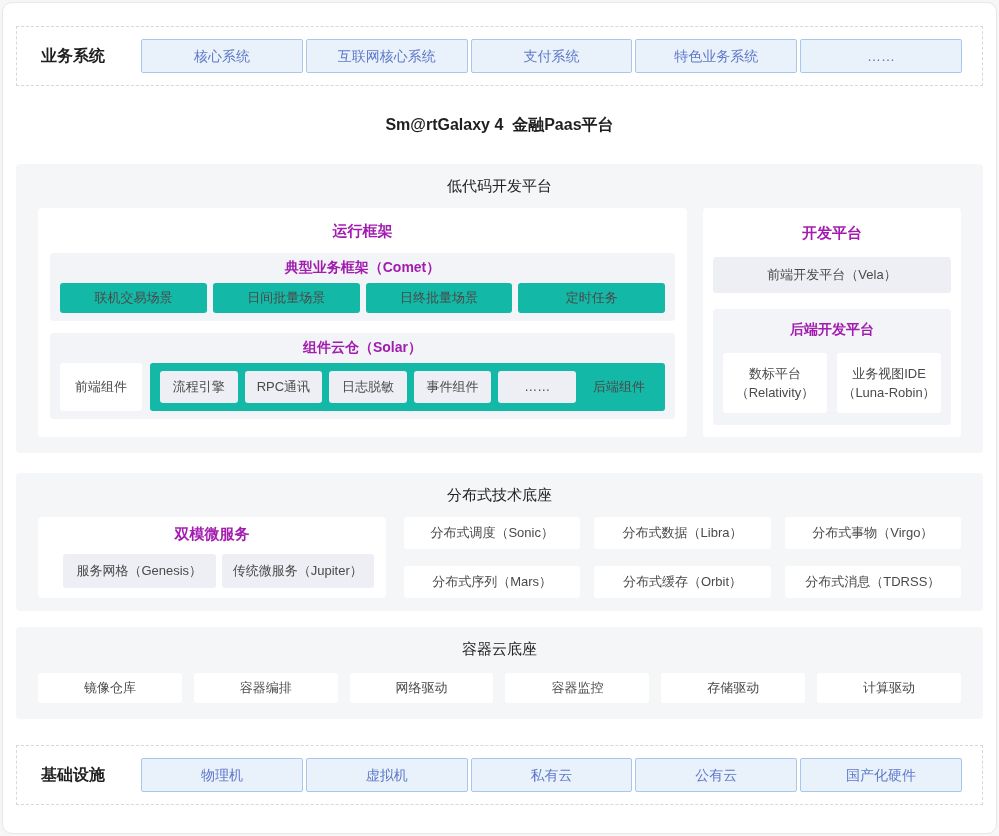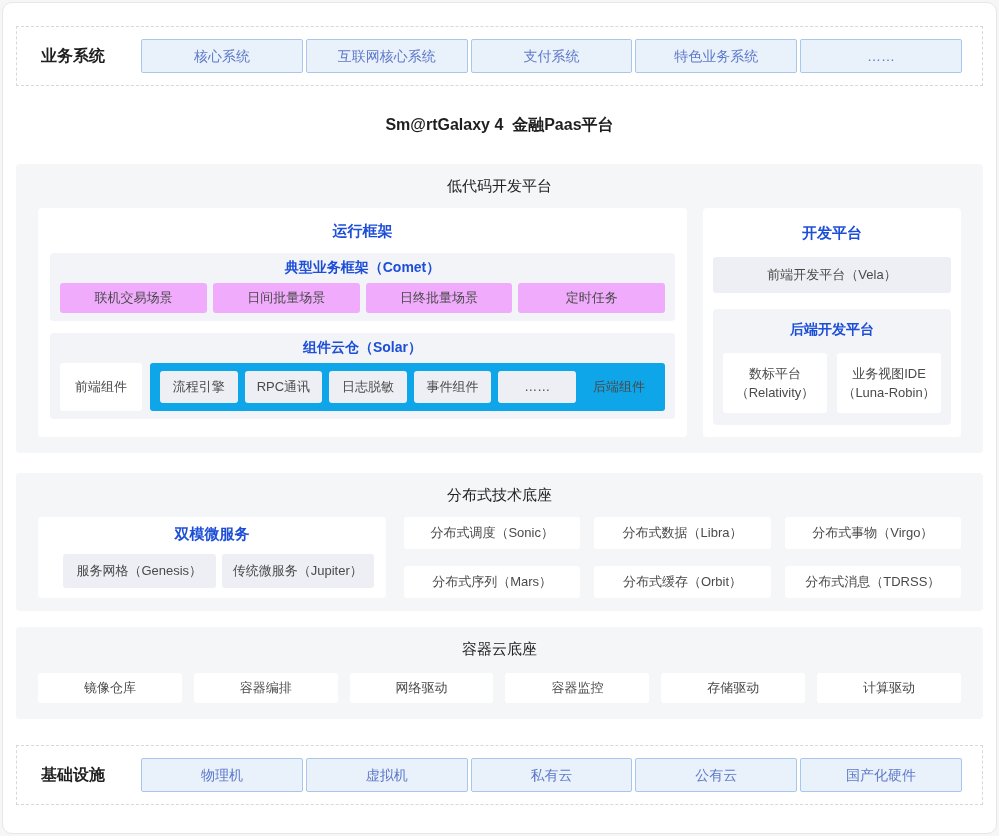--- a/index.html
+++ b/index.html
@@ -70,43 +70,43 @@
     font-weight: 400;
     color: #1f1f1f;
     margin-bottom: 12px;
   }
   .white-card { background: #ffffff; border-radius: 4px; }
   .gray-box   { background: #f3f4f7; border-radius: 4px; }
   .sub-title {
     text-align: center;
     font-size: 14px;
     font-weight: 700;
-    color: #1d4ed8;
+    color: #a21caf;
   }
   .item-text { font-size: 13px; color: #4a4a4a; }
   
   .lc-row { display: flex; gap: 16px; align-items: stretch; }
   .runtime-card { flex: 1; padding: 10px 12px 12px; }
   .runtime-title { margin: 4px 0 12px; font-size: 15px; }
   .comet-box { padding: 6px 10px 8px; }
   .comet-box .sub-title { margin-bottom: 6px; }
   .comet-items { display: flex; gap: 6px; }
   .comet-item {
     flex: 1; height: 30px; line-height: 30px; text-align: center;
-    background: #f0abfc; border-radius: 3px;
+    background: #14b8a6; border-radius: 3px;
   }
   .solar-box { padding: 6px 10px 8px; margin-top: 12px; }
   .solar-box .sub-title { margin-bottom: 6px; }
   .solar-row { display: flex; gap: 8px; height: 48px; }
   .solar-front {
     width: 82px; background: #fff; border-radius: 3px;
     line-height: 48px; text-align: center;
   }
   .solar-wide {
-    flex: 1; background: #0ea5e9; border-radius: 3px;
+    flex: 1; background: #14b8a6; border-radius: 3px;
     display: flex; align-items: center; padding: 0 10px; gap: 7px;
   }
   .solar-chip {
     flex: 1; height: 32px; line-height: 32px; text-align: center;
     background: #edeff4; border-radius: 3px; white-space: nowrap;
   }
   .solar-back { width: 72px; text-align: center; }
   .dev-card { width: 258px; flex: none; padding: 10px 10px 12px; }
   .dev-title { margin: 6px 0 14px; font-size: 15px; }
   .vela-chip {

